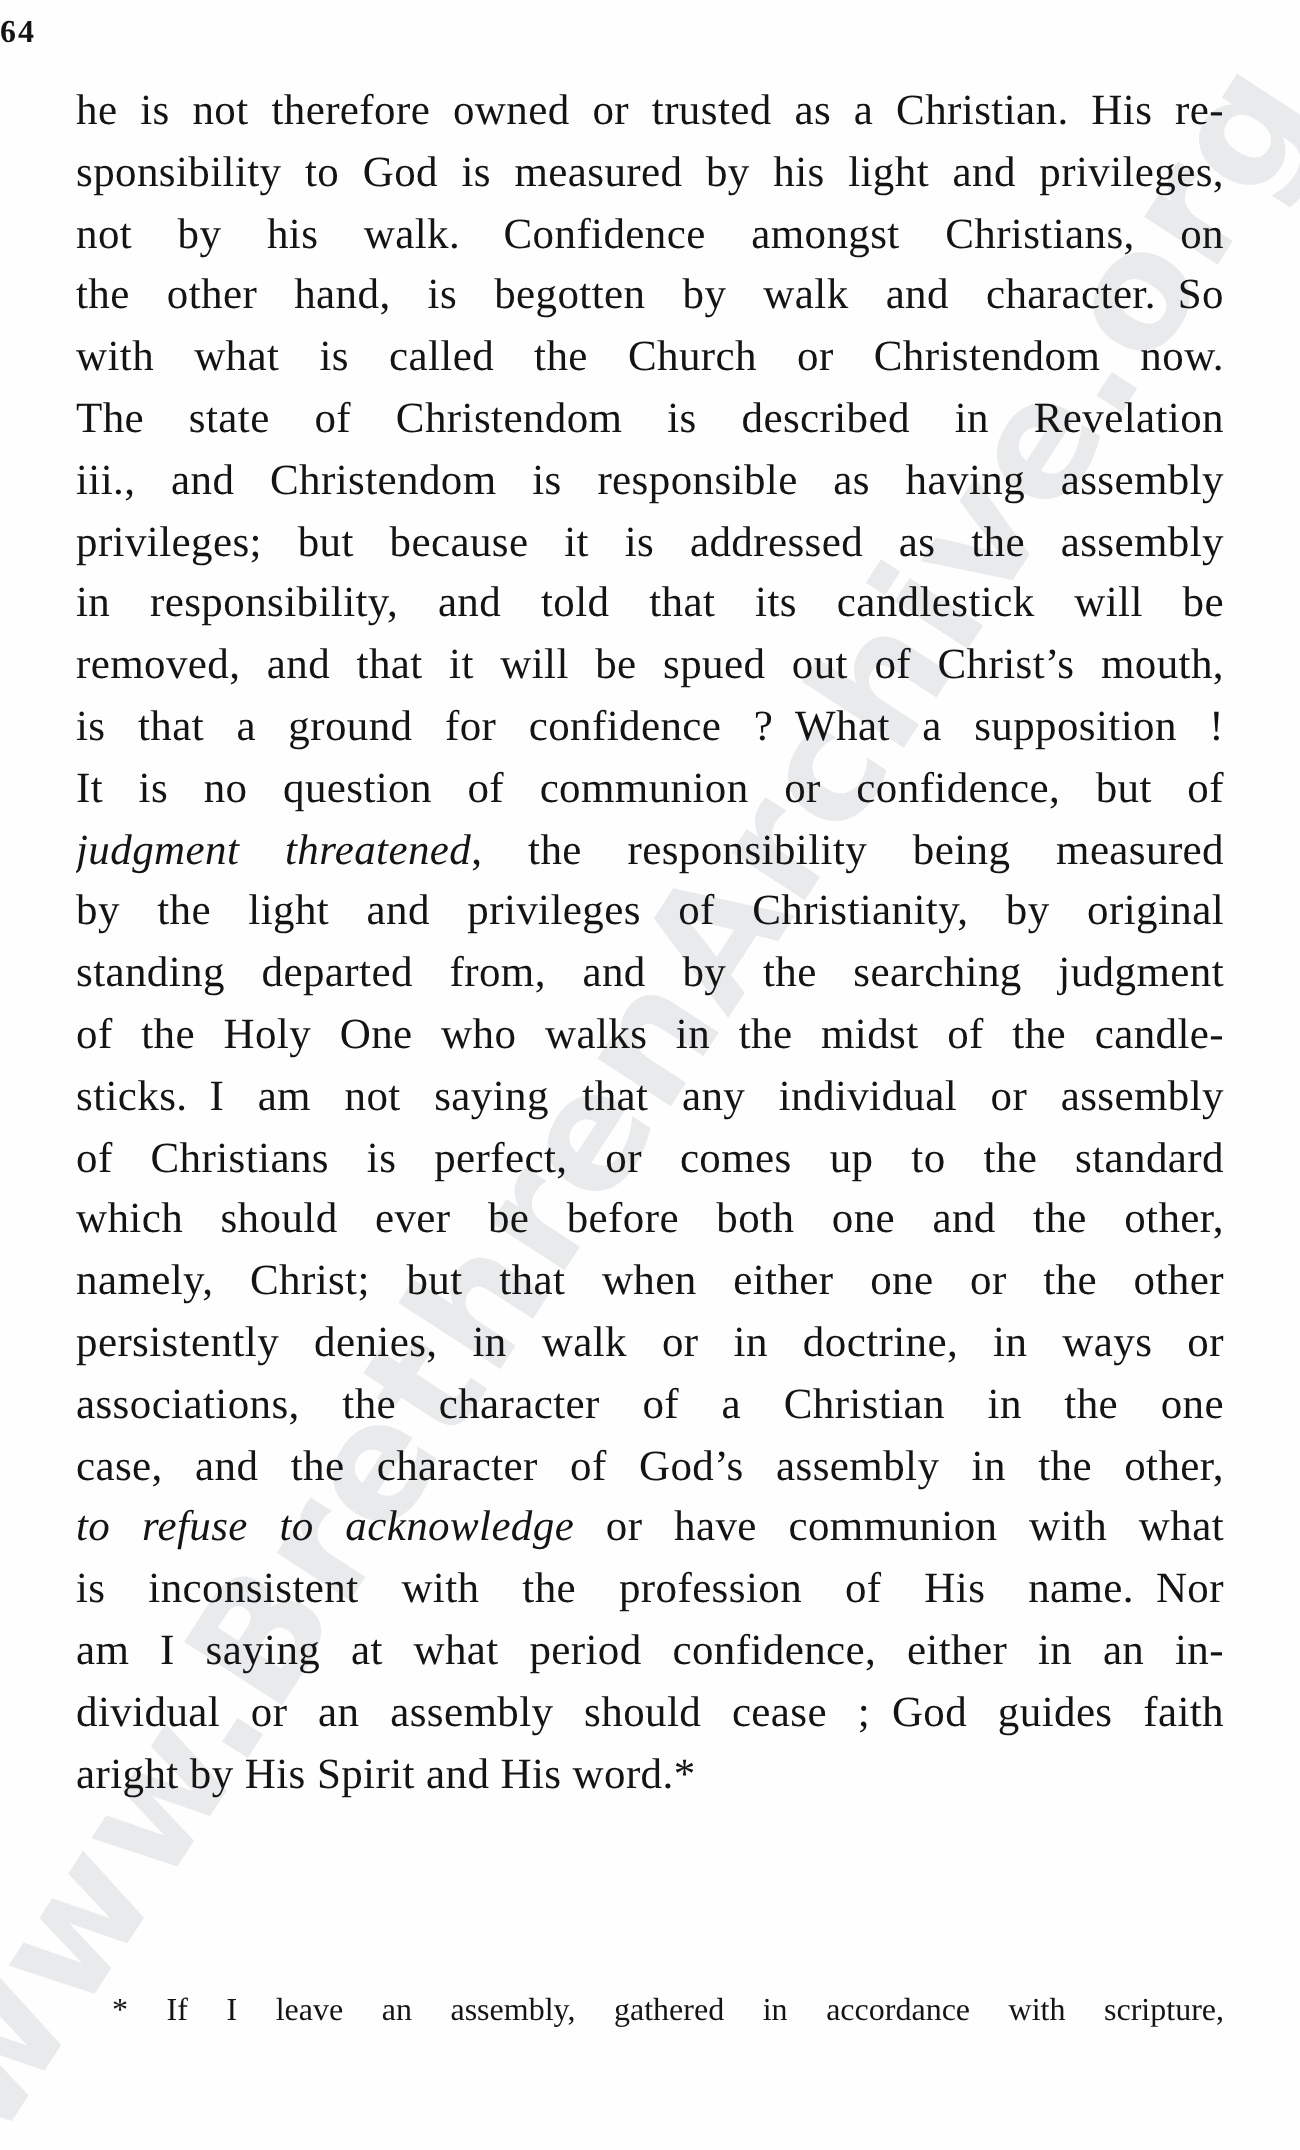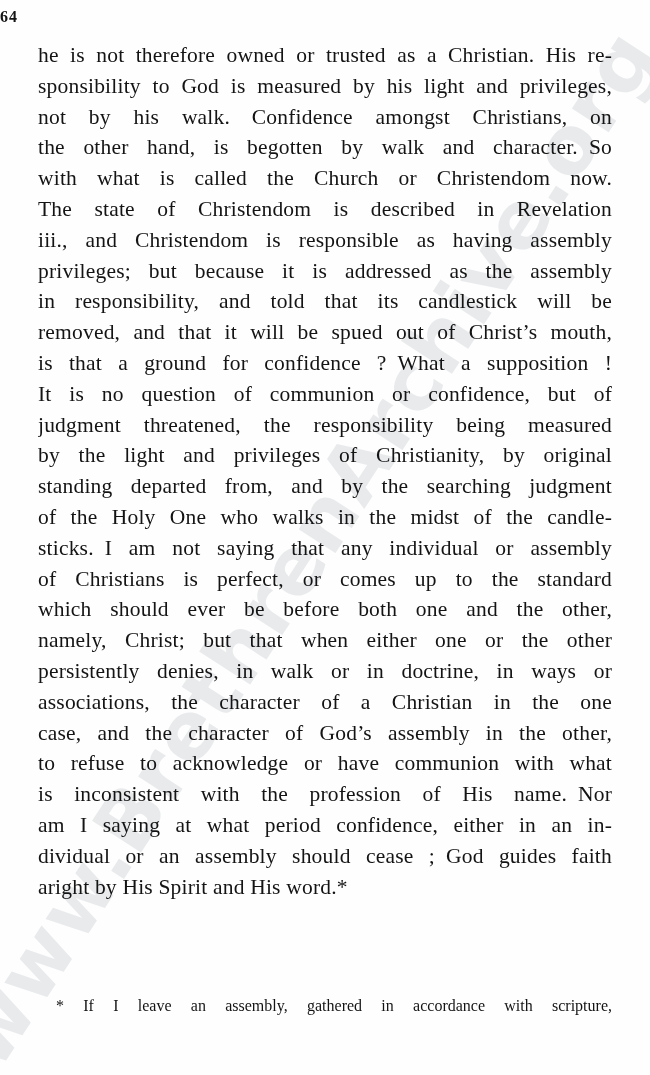--- a/index.html
+++ b/index.html
@@ -49,21 +49,21 @@
   }
   .body-text .line { height: 30.8px; line-height: 30.8px; }
   .line {
     text-align: justify;
     text-align-last: justify;
     text-justify: inter-word;
     white-space: normal;
     overflow: hidden;
   }
   .line.lastline { text-align-last: left; }
-  .it { }
+  .it { font-style: italic; }
   .footnote {
     position: absolute;
     left: 38px;
     right: 38px;
     top: 991px;
     z-index: 1;
     font-size: 16px;
   }
   .footnote .line { height: 30px; line-height: 30px; }
   .line.indented { text-indent: 18px; }

